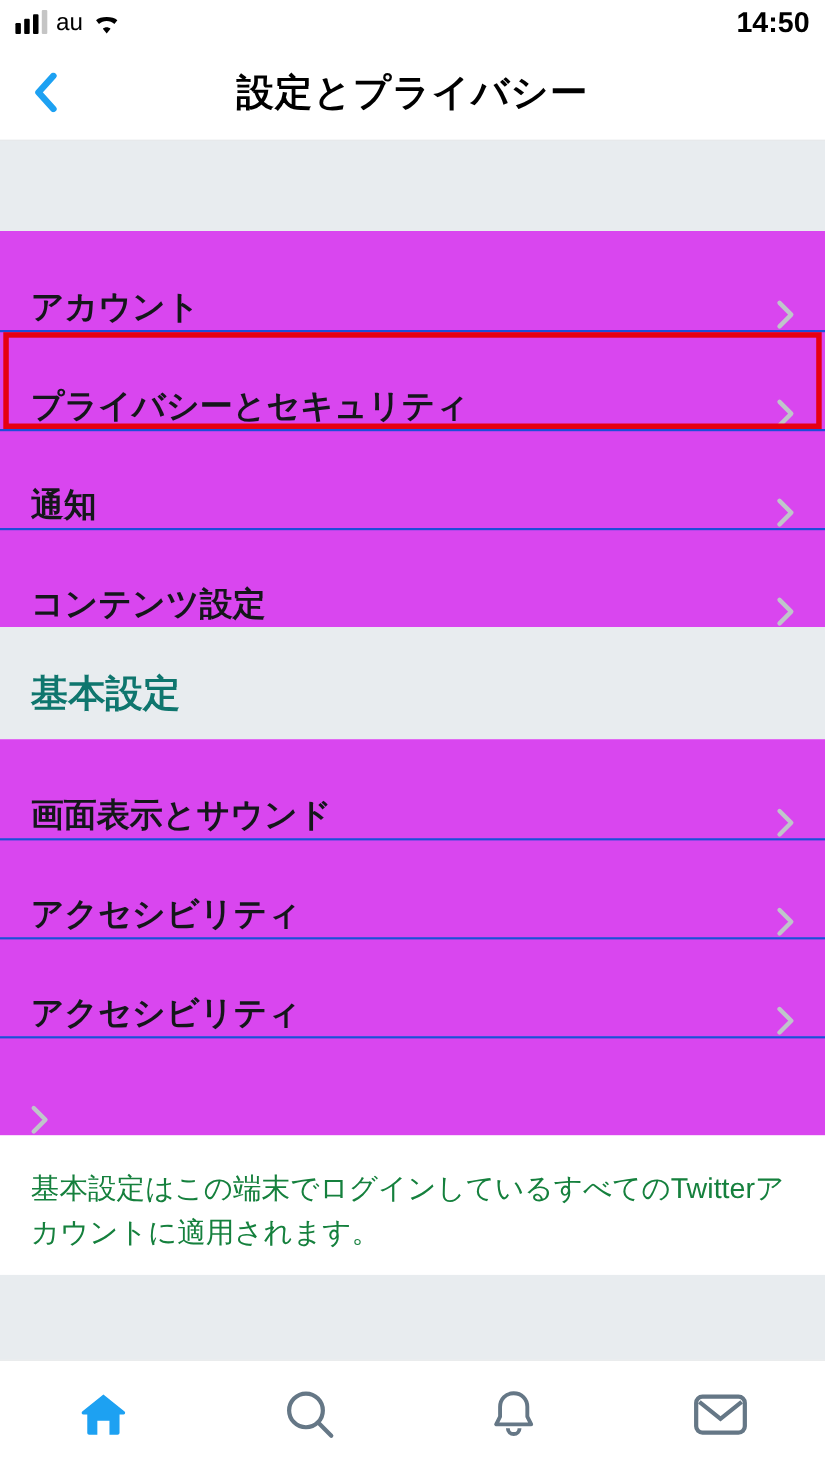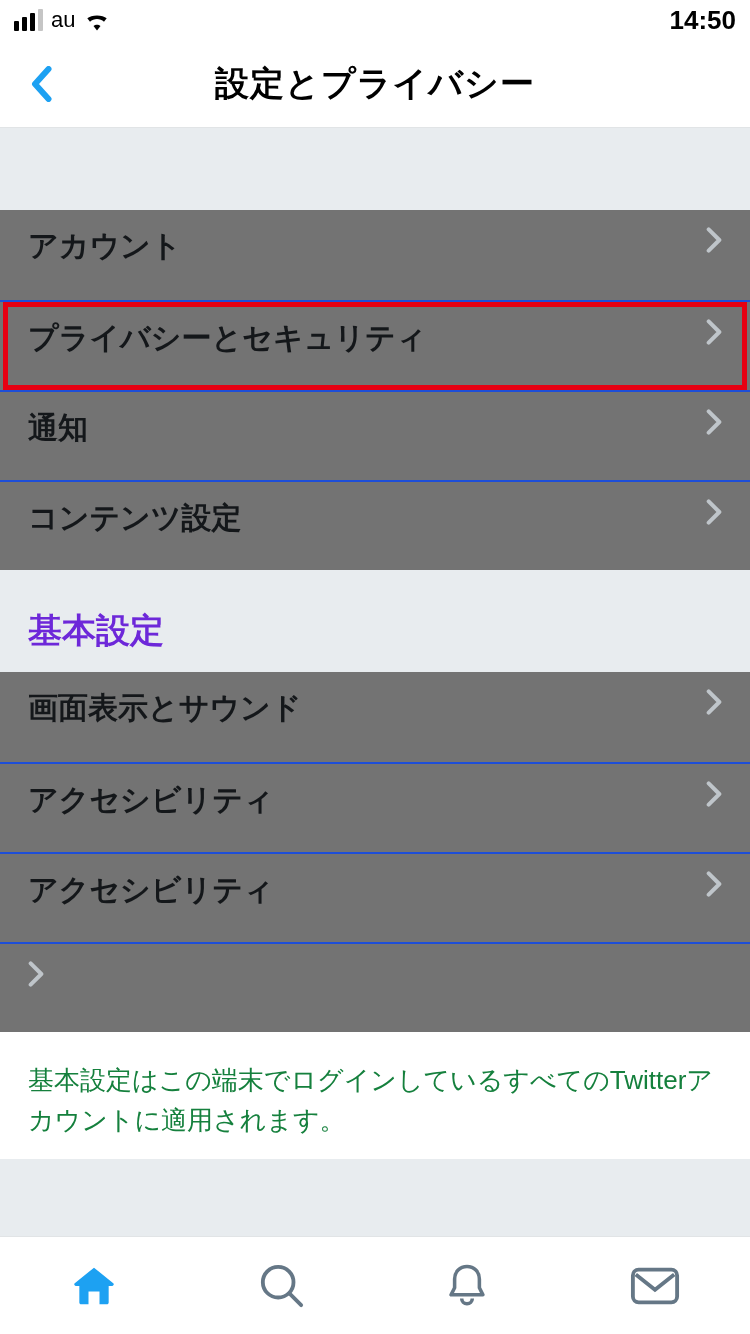--- a/index.html
+++ b/index.html
@@ -44,44 +44,44 @@
       border-bottom: 1px solid #e1e4e6;
     }
     .back-btn { position: absolute; left: 20px; top: 50%; transform: translateY(-50%); padding: 10px; }
     .back-btn svg { width: 22px; height: 36px; display:block; }
     .nav-title { width: 100%; text-align: center; font-size: 34px; font-weight: 700; letter-spacing: 1px; }
     .spacer { height: 82px; background: #e8ecef; }
     .section { background: #fff; }
     .row {
       height: 90px;
       display: flex;
-      align-items: flex-start;
+      align-items: flex-end;
       justify-content: space-between;
-      padding: 16px 28px;
-      background: #737373;
+      padding: 0 28px;
+      background: #d946ef;
       position: relative;
     }
     .row + .row { border-top: 2px solid #1d4ed8; }
     .row-label { font-size: 30px; font-weight: 700; color: #14171a; }
     .chevron svg { width: 16px; height: 28px; display:block; }
     .highlight-box {
       position: absolute;
       left: 3px; right: 3px; top: 0; bottom: 0;
       border: 5px solid #e60012;
       pointer-events: none;
     }
     .section-header {
       height: 102px;
       background: #e8ecef;
       display: flex;
       align-items: flex-end;
       padding: 0 28px 18px;
       font-size: 34px;
       font-weight: 700;
-      color: #6d28d9;
+      color: #0f766e;
     }
     .footer-note {
       padding: 28px 28px 18px;
       font-size: 26px;
       line-height: 1.55;
       color: #15803d;
       background: #fff;
     }
     .bottom-fill {
       flex: 1;

